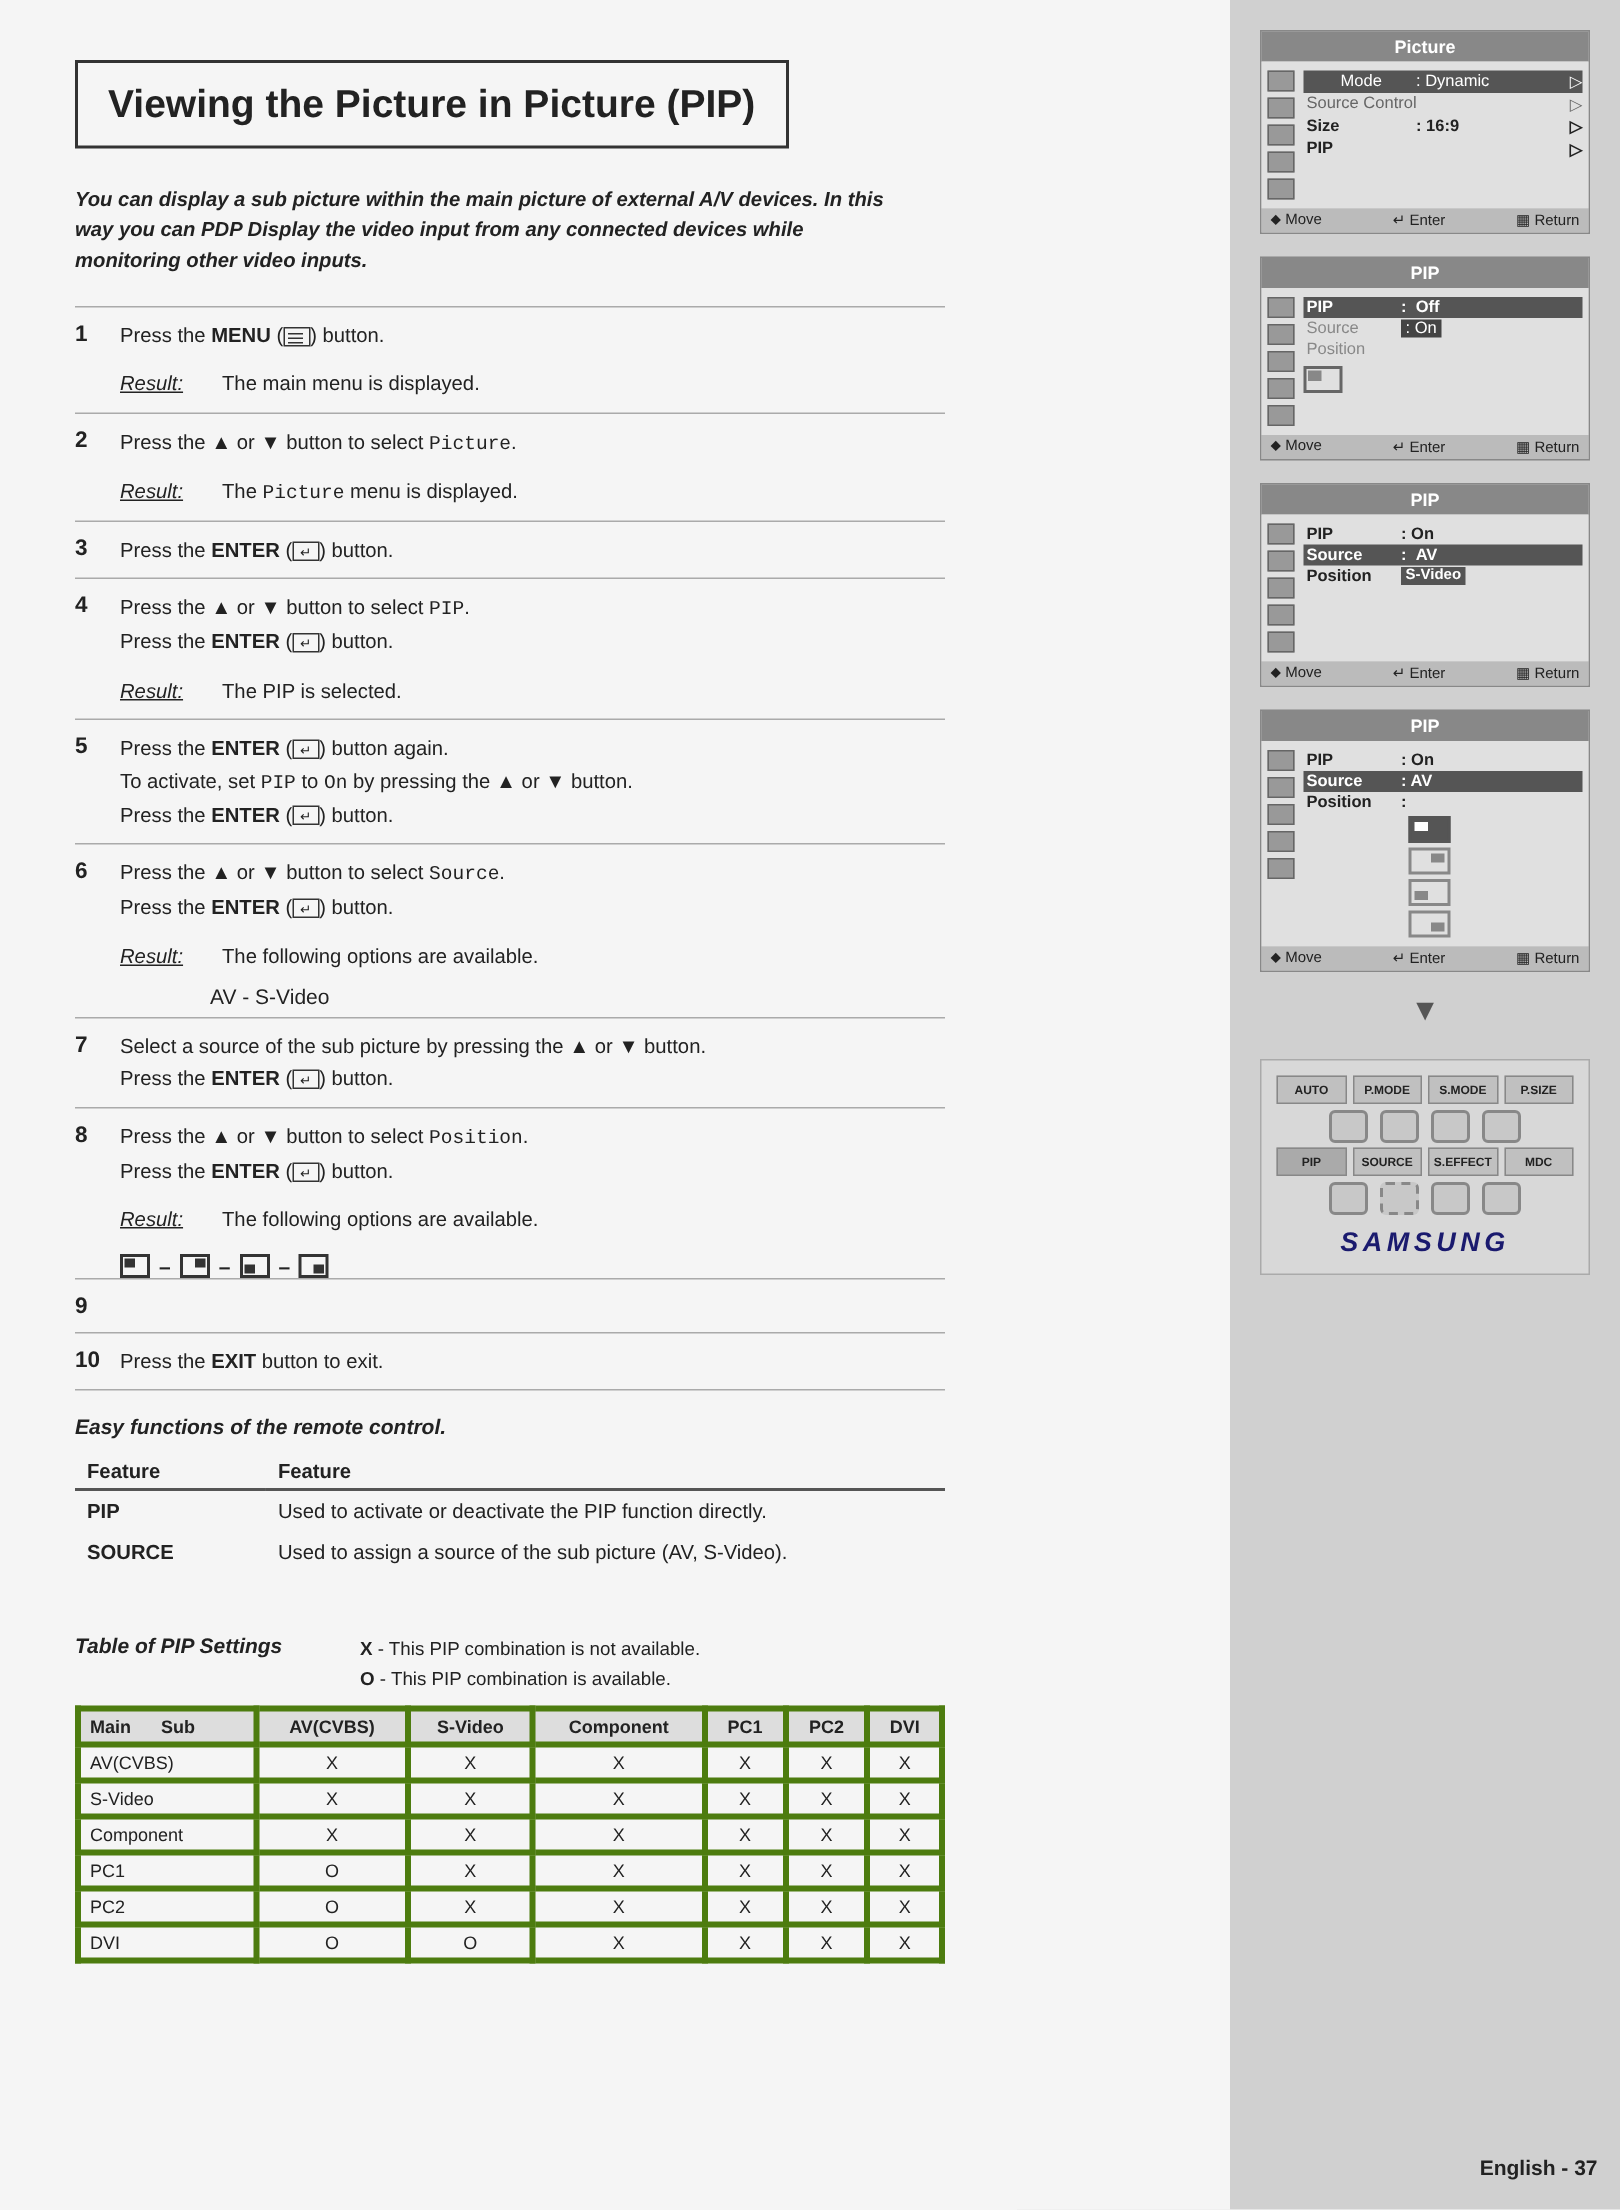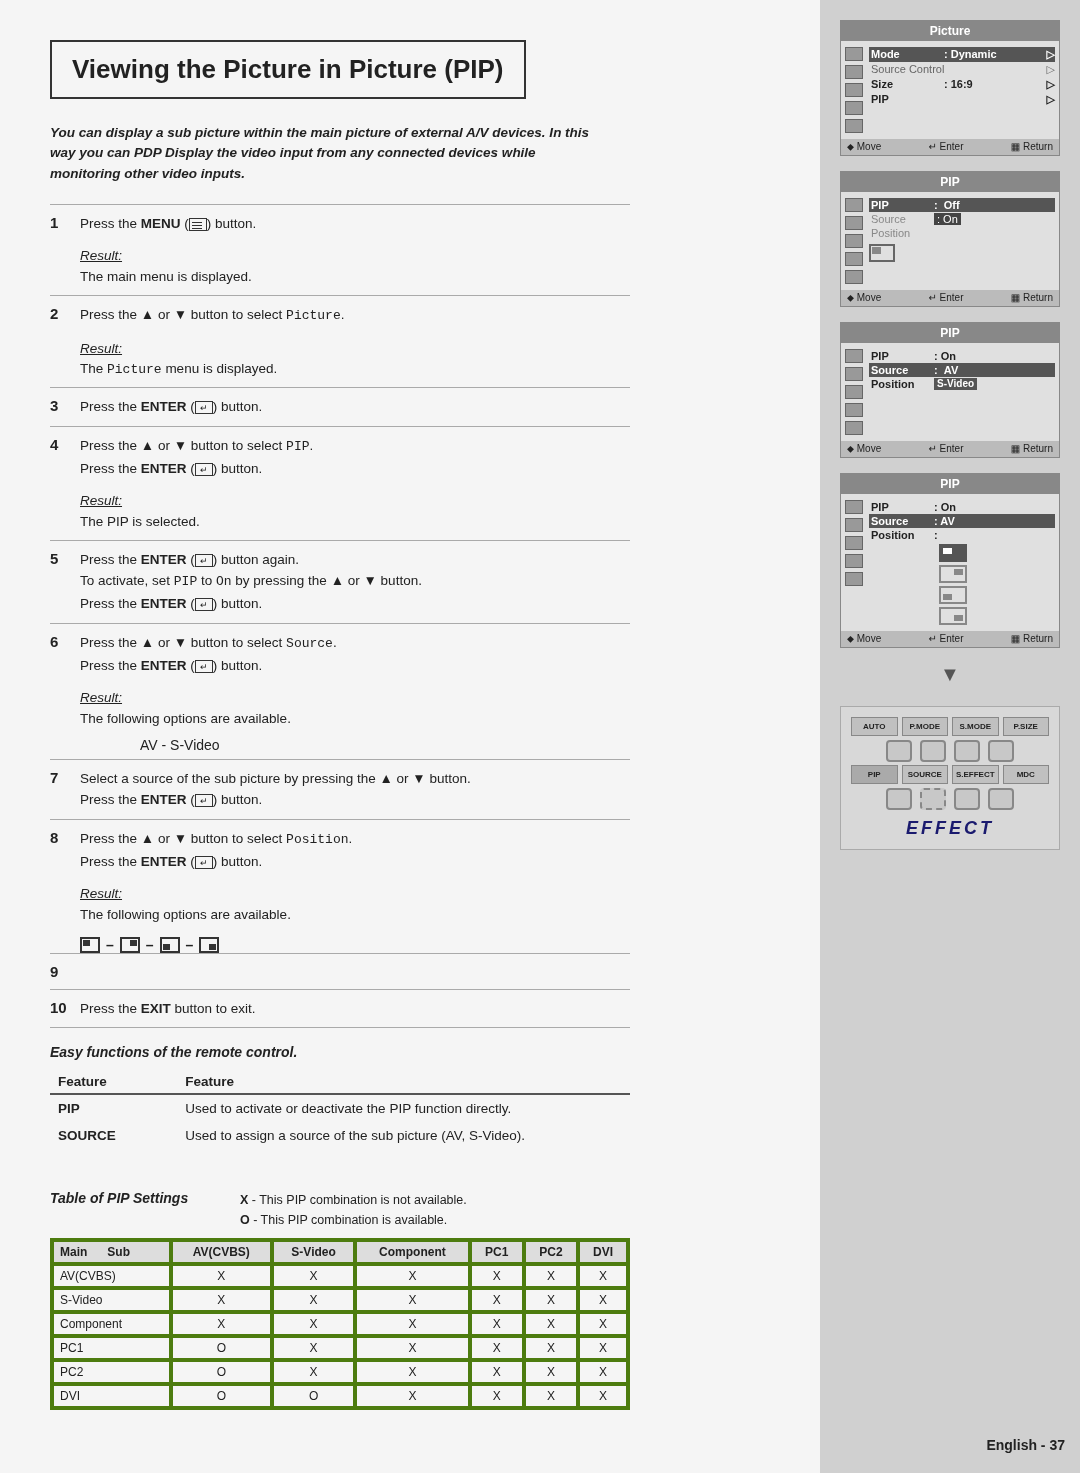--- a/index.html
+++ b/index.html
@@ -82,21 +82,20 @@
 
     .step-content b {
       font-weight: bold;
     }
 
     .result-row {
       display: flex;
       padding: 4px 0 8px 30px;
       font-size: 13.5px;
       line-height: 1.5;
-      flex-direction: column;
     }
 
     .result-label {
       font-style: italic;
       text-decoration: underline;
       min-width: 60px;
       margin-right: 8px;
     }
 
     .result-text {
@@ -567,21 +566,21 @@
     <div class="panel-title-bar">Picture</div>
     <div style="display:flex; background:#e0e0e0; padding: 6px 4px;">
       <div style="display:flex; flex-direction:column; gap:4px; margin-right:6px;">
         <div style="width:18px;height:14px;background:#999;border:1px solid #666;"></div>
         <div style="width:18px;height:14px;background:#999;border:1px solid #666;"></div>
         <div style="width:18px;height:14px;background:#999;border:1px solid #666;"></div>
         <div style="width:18px;height:14px;background:#999;border:1px solid #666;"></div>
         <div style="width:18px;height:14px;background:#999;border:1px solid #666;"></div>
       </div>
       <div style="flex:1;">
-        <div style="display:flex; font-size:11px; font-weight:bold; padding:1px 0; background:#555; color:white;">
+        <div style="display:flex; font-size:11px; font-weight:normal; padding:1px 0; background:#555; color:white;text-align:center;">
           <span style="min-width:75px; padding-left:2px;">Mode</span>
           <span>: Dynamic</span>
           <span style="margin-left:auto;">▷</span>
         </div>
         <div style="display:flex; font-size:11px; color:#666; padding:1px 0;">
           <span style="min-width:75px; padding-left:2px;">Source Control</span>
           <span style="margin-left:auto;">▷</span>
         </div>
         <div style="display:flex; font-size:11px; font-weight:bold; padding:1px 0;">
           <span style="min-width:75px; padding-left:2px;">Size</span>
@@ -741,20 +740,20 @@
       <div class="remote-btn">MDC</div>
     </div>
 
     <div style="display:flex; justify-content:center; gap:8px; margin-bottom:5px;">
       <div style="width:26px;height:22px;border:2px solid #888;border-radius:4px;background:#c8c8c8;"></div>
       <div style="width:26px;height:22px;border:2px solid #888;border-radius:4px;background:#c8c8c8;border-style:dashed;"></div>
       <div style="width:26px;height:22px;border:2px solid #888;border-radius:4px;background:#c8c8c8;"></div>
       <div style="width:26px;height:22px;border:2px solid #888;border-radius:4px;background:#c8c8c8;"></div>
     </div>
 
-    <div class="samsung-logo">EFFECT</div>
+    <div class="samsung-logo">SAMSUNG</div>
   </div>
 
   <div style="margin-top: auto; padding-top: 20px; align-self: flex-end;">
     <span style="font-weight:bold; font-size:14px;">English - 37</span>
   </div>
 
 </div>
 
 </body></html>

